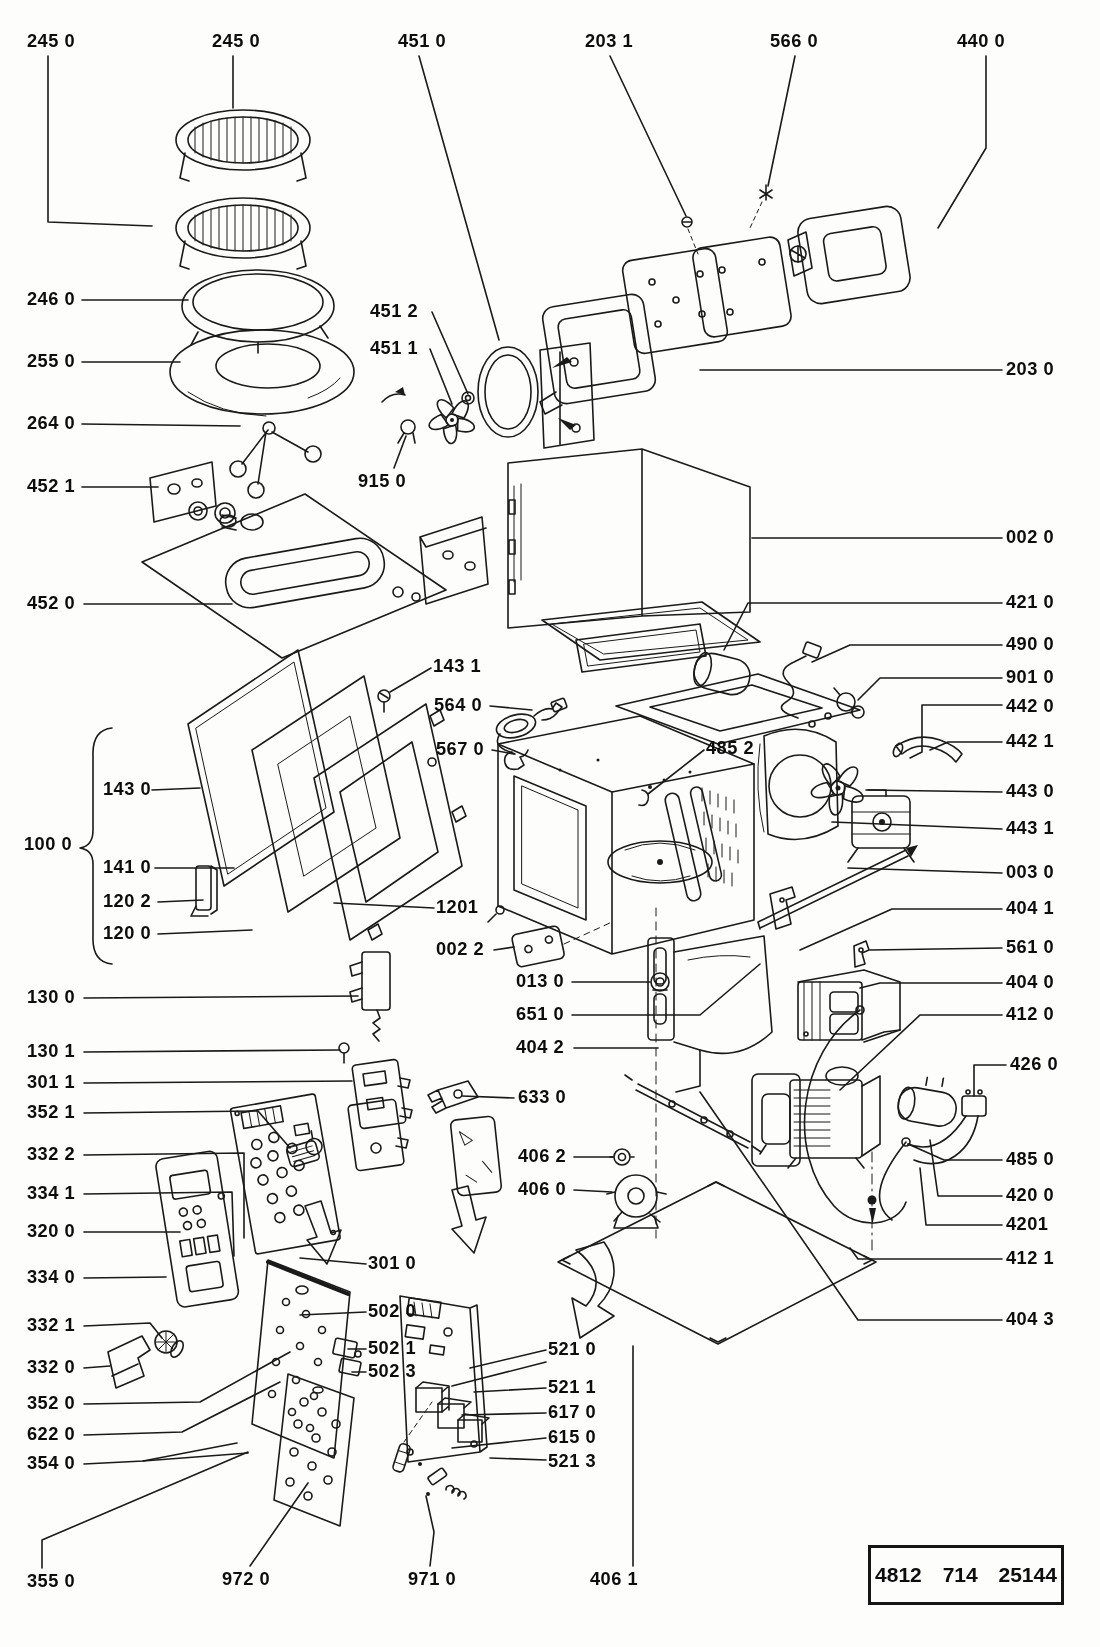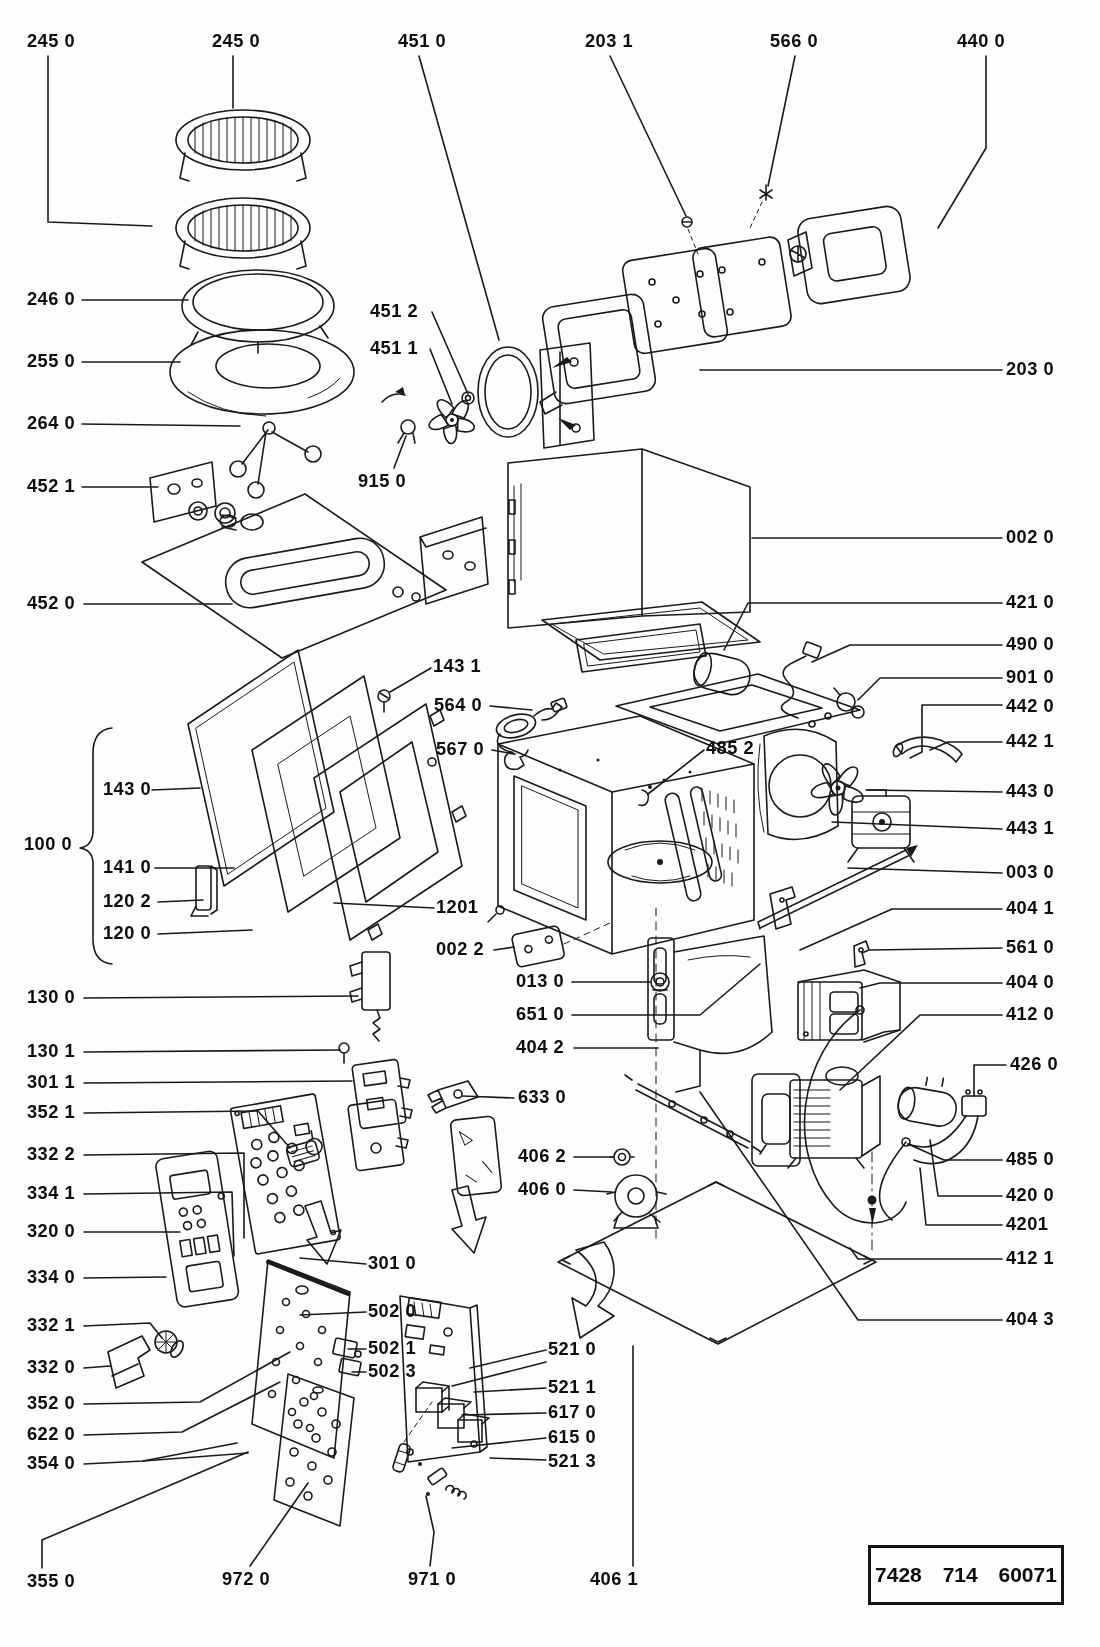--- a/index.html
+++ b/index.html
@@ -640,16 +640,16 @@
       <div class="part-label" style="left: 1006px; top: 1003px;">412 0</div>
       <div class="part-label" style="left: 1010px; top: 1053px;">426 0</div>
       <div class="part-label" style="left: 1006px; top: 1148px;">485 0</div>
       <div class="part-label" style="left: 1006px; top: 1184px;">420 0</div>
       <div class="part-label" style="left: 1006px; top: 1213px;">4201</div>
       <div class="part-label" style="left: 1006px; top: 1247px;">412 1</div>
       <div class="part-label" style="left: 1006px; top: 1308px;">404 3</div>
     </div>
 
 <div id="doc-box">
-  <span>7428 714 60071</span>
+  <span>4812 714 25144</span>
 </div>
 
 </div>
 
 </body></html>

